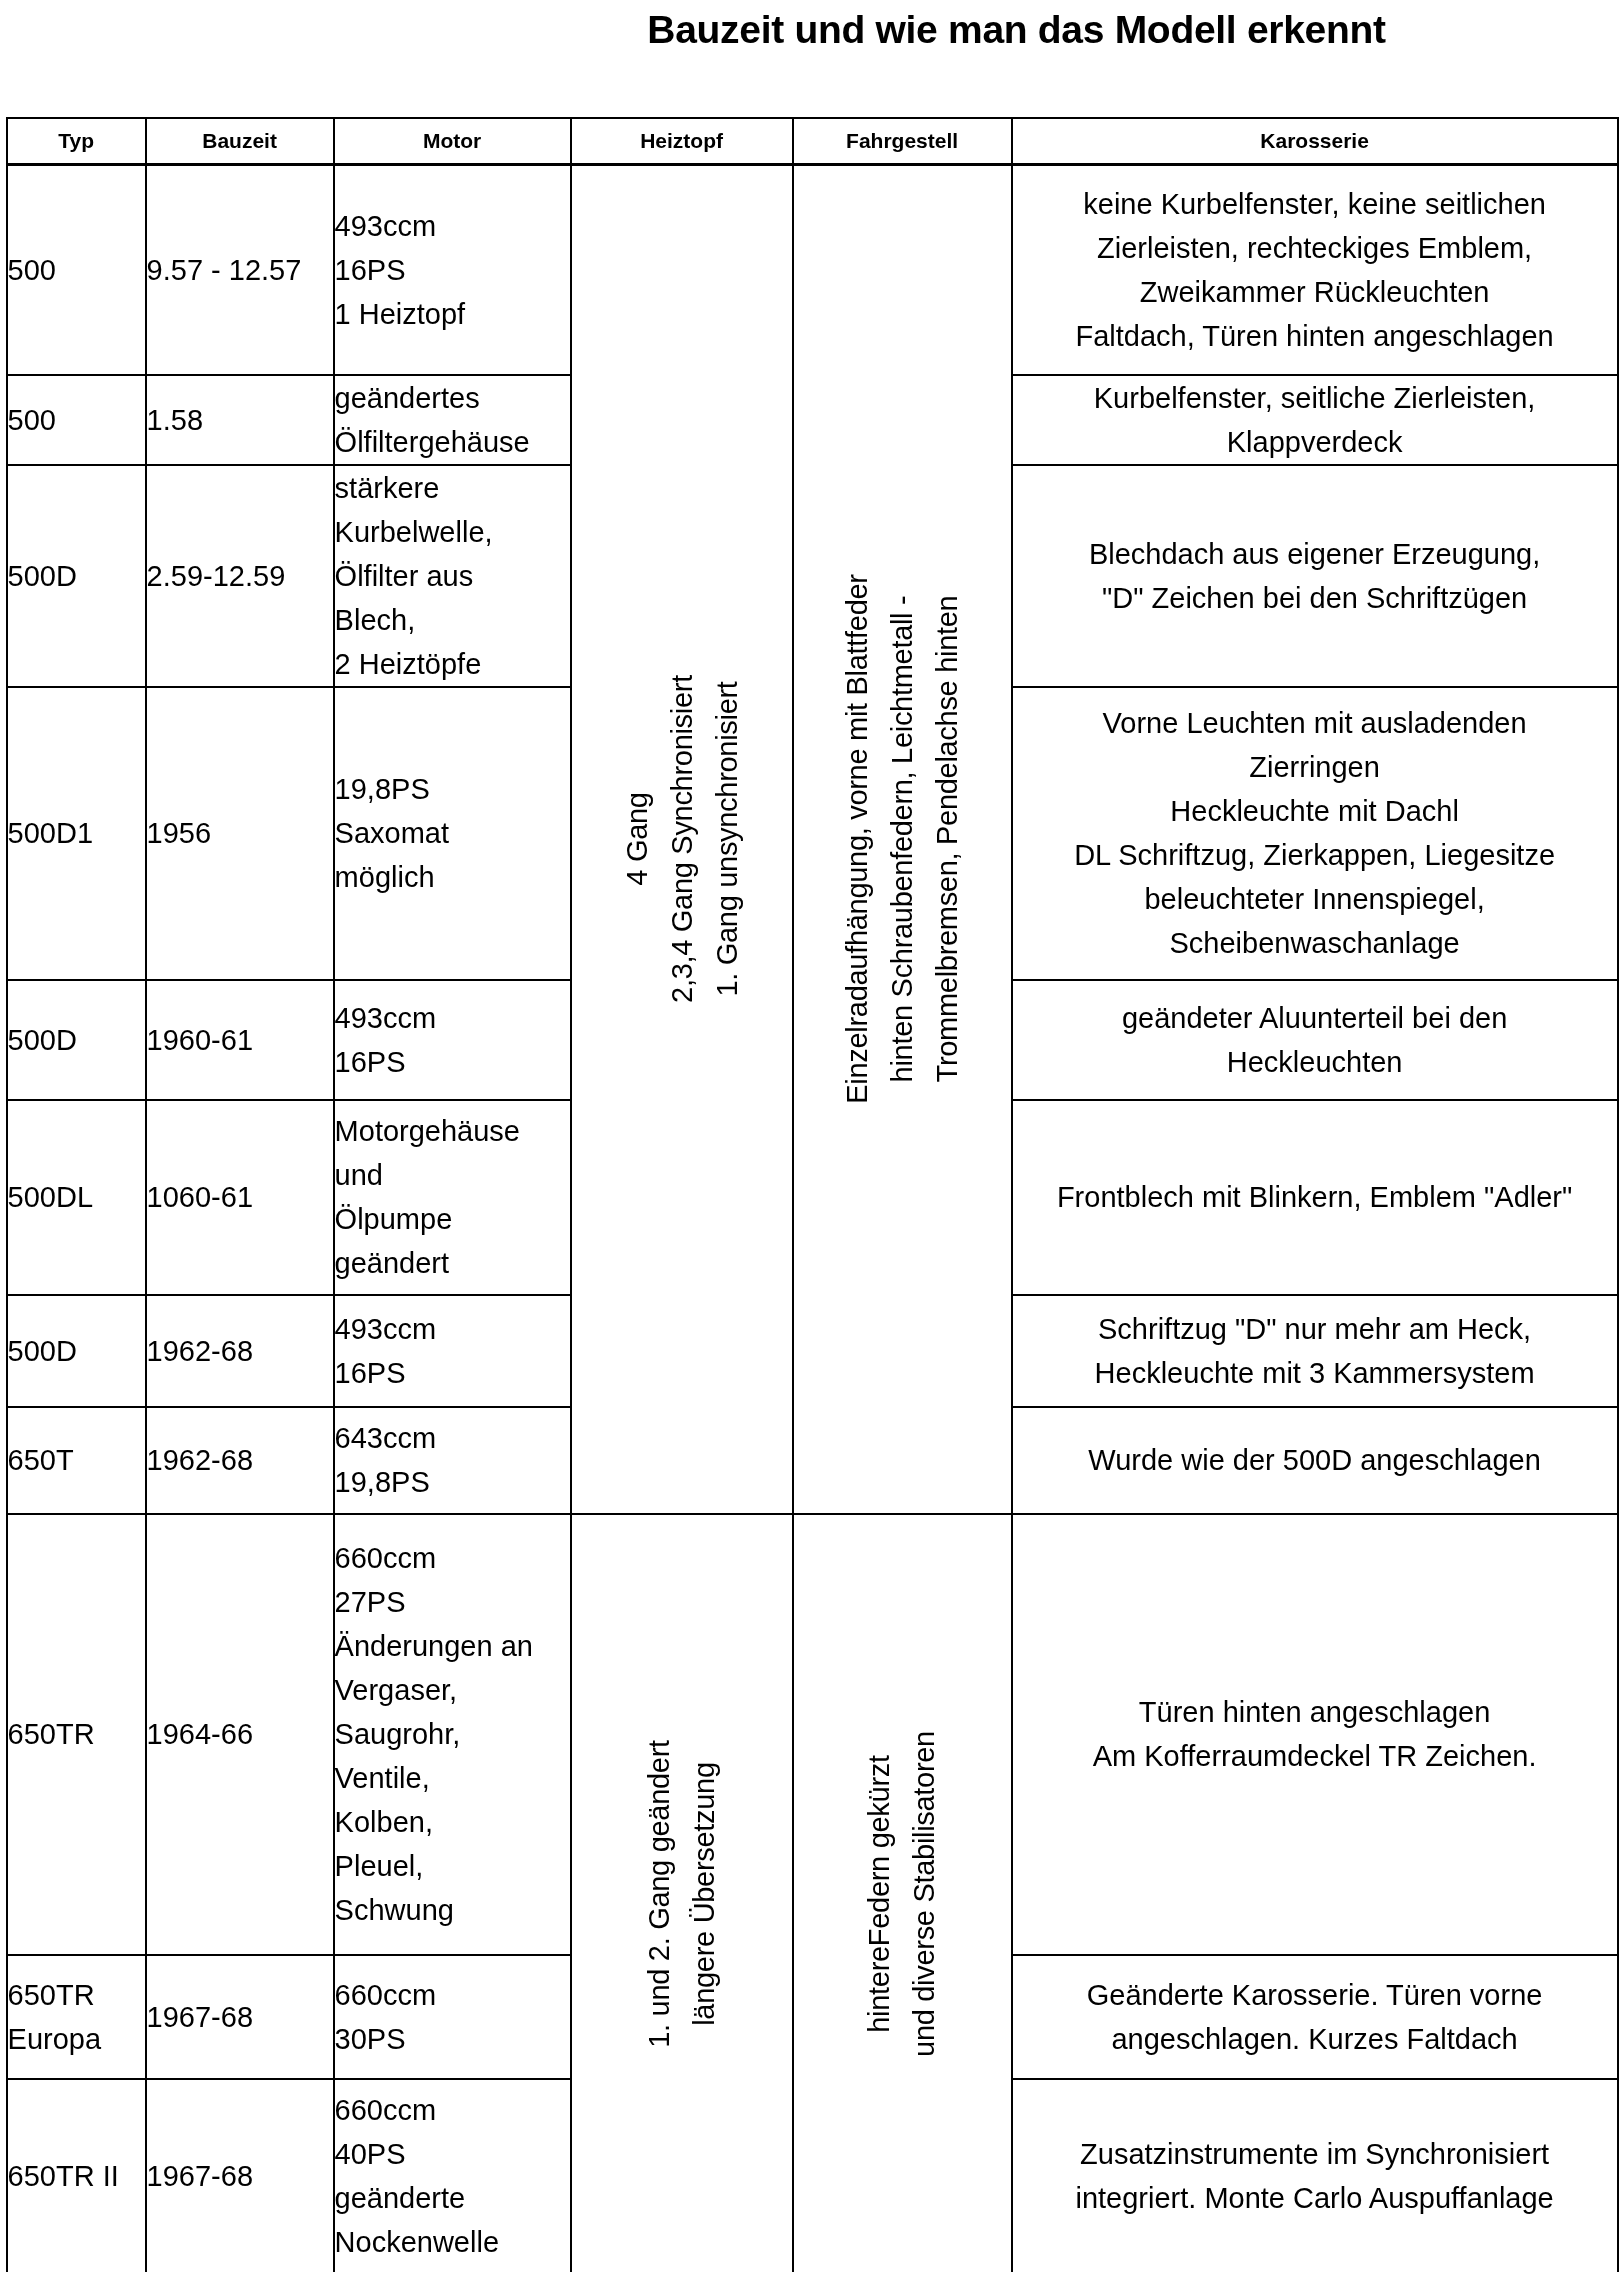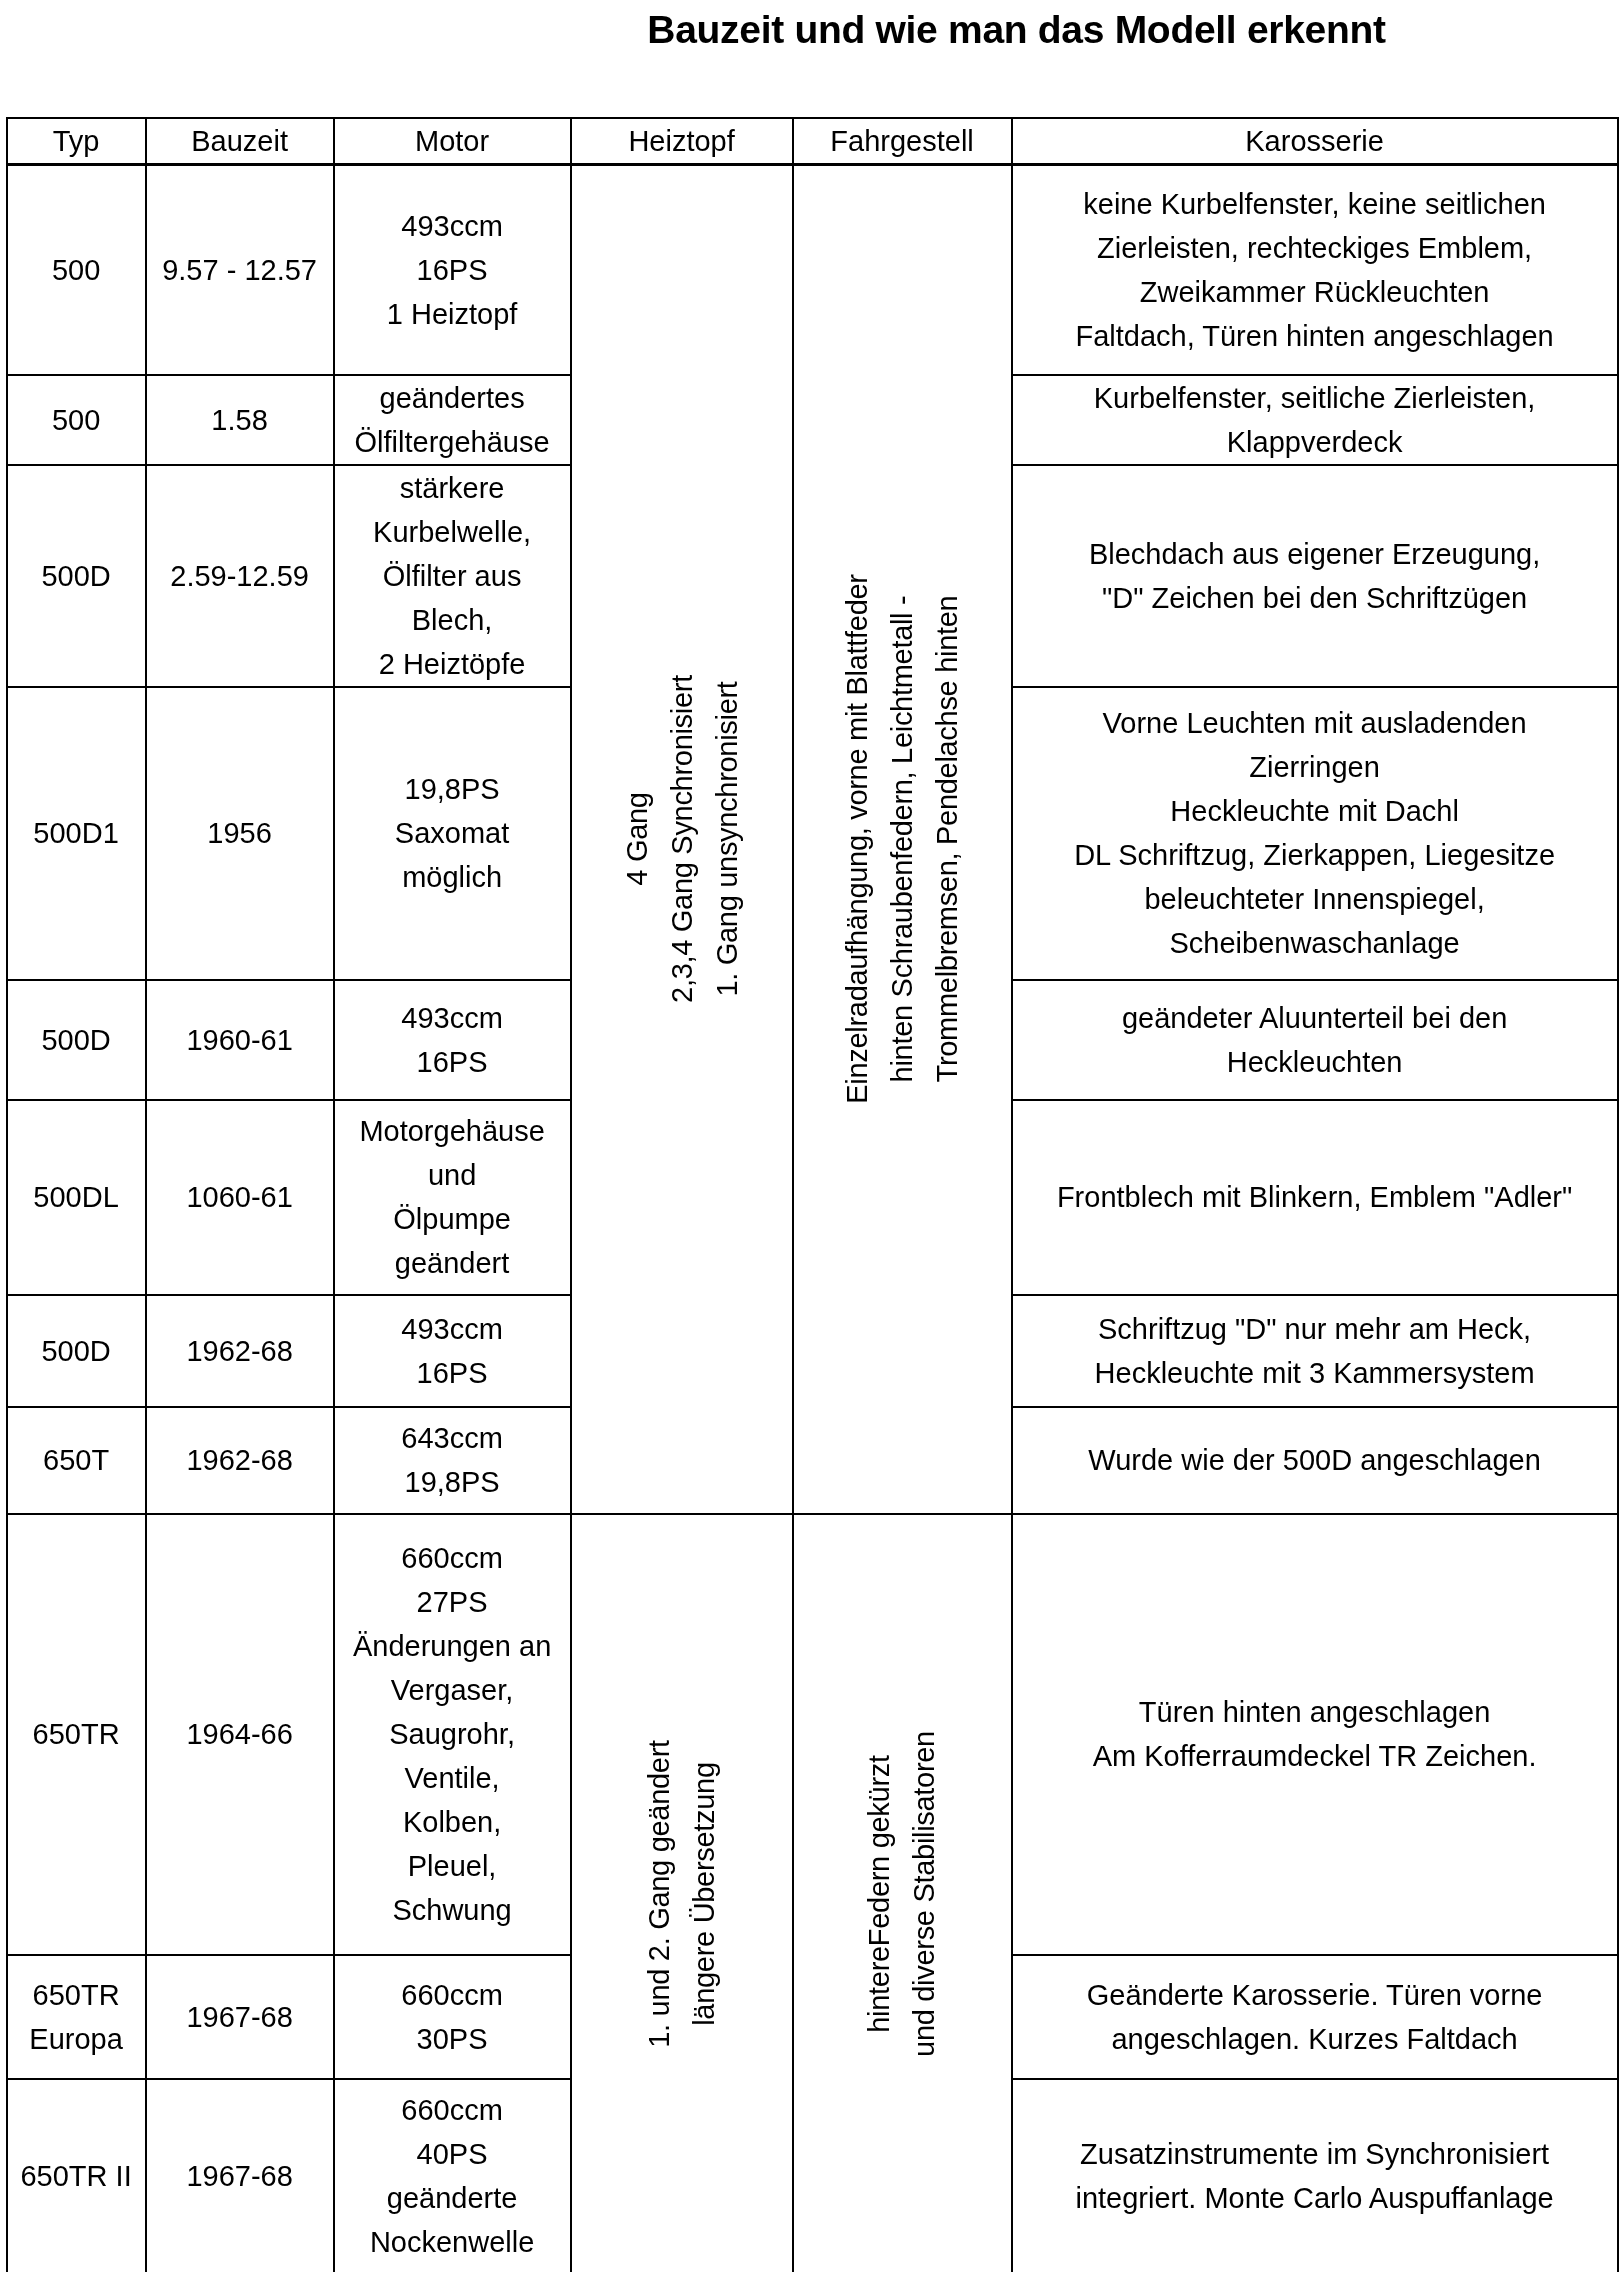--- a/index.html
+++ b/index.html
@@ -15,24 +15,24 @@
   table.main {
     position: absolute; left: 5.6px; top: 117px;
     width: 1611px; border-collapse: collapse; table-layout: fixed;
     border: 2.8px solid #000;
   }
   table.main th, table.main td {
     border: 2.1px solid #000; padding: 0; vertical-align: middle;
     font-size: 29px; line-height: 44px;
   }
   table.main thead th {
-    height: 40px; font-weight: normal; text-align: center; font-size: 29px;
+    height: 40px; font-weight: bold; text-align: center; font-size: 21px;
     border-bottom: 3.5px solid #000;
   }
-  td.c { text-align: center; }
+  td.c { text-align: left; }
   td.k { text-align: center; padding-left: 4.2px; }
   td.bottom-align { vertical-align: bottom; padding-bottom: 1.4px; }
   .ml { white-space: pre-line; }
   .rot-wrap { position: relative; width: 100%; height: 100%; }
   .rot {
     position: absolute; left: 50%; top: 50%;
     transform: translate(-50%, -50%) rotate(-90deg);
     white-space: pre; text-align: center; font-size: 29px; line-height: 45px;
   }
   .rot.sans-cond { letter-spacing: -0.3px; }

